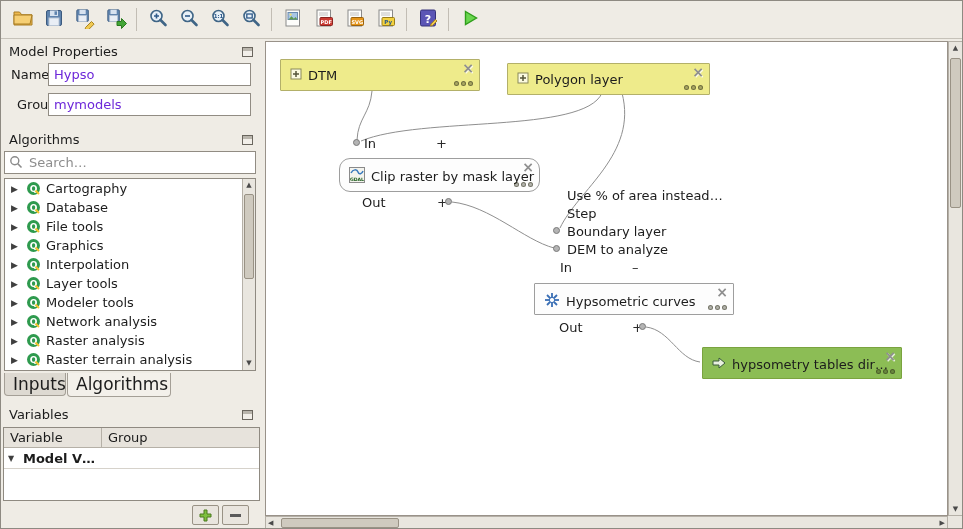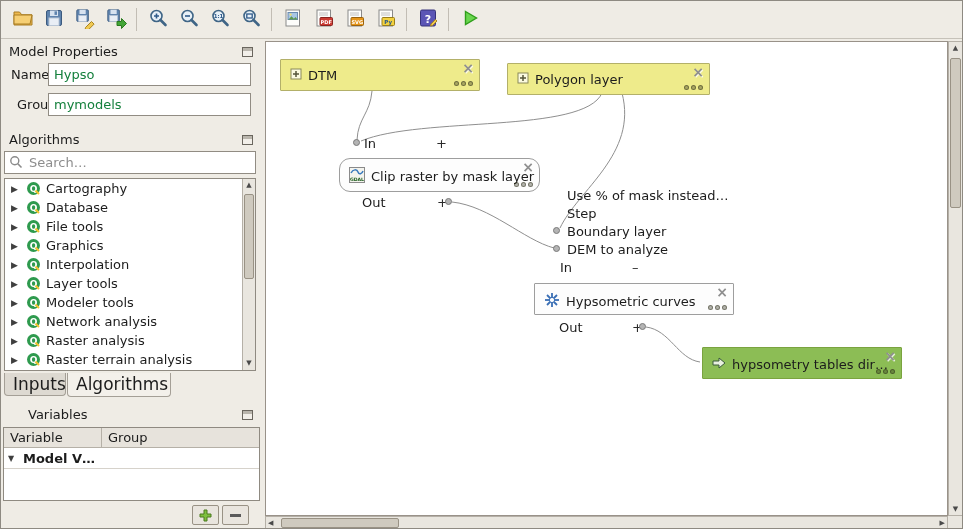--- a/index.html
+++ b/index.html
@@ -9,21 +9,21 @@
   
   .toolbar { position:absolute; left:0; top:0; width:100%; height:38px; display:flex; align-items:center; padding-left:6px; background:#efece5; border-bottom:1px solid #c6c2b9; }
   .tbtn { width:31px; height:29px; display:flex; align-items:center; justify-content:center; border:1px solid transparent; border-radius:3px; }
   .tsep { width:1px; height:23px; background:#c2bdb4; margin:0 5px; flex:0 0 1px; }
 
   
   .left-panel { position:absolute; left:0; top:38px; width:262px; height:491px; }
   .ptitle { position:absolute; left:8px; font-size:13px; color:#1c1c1c; }
   .dock-icon { position:absolute; right:10px; width:11px; height:10px; border:1px solid #6a665e; background:linear-gradient(#b9b5ac 0 3px, #f2efe9 3px); }
   .flabel { position:absolute; line-height:23px; }
-  .tfield { position:absolute; width:203px; height:23px; border:1px solid #918c83; background:#fff; padding:0 5px; font:13px "DejaVu Sans",sans-serif; color:#15803d; }
+  .tfield { position:absolute; width:203px; height:23px; border:1px solid #918c83; background:#fff; padding:0 5px; font:13px "DejaVu Sans",sans-serif; color:#6d28d9; }
   .searchwrap { position:absolute; left:3px; top:112px; width:252px; height:23px; }
   .searchwrap input { width:100%; height:100%; border:1px solid #918c83; background:#fff; padding:0 5px 0 24px; font:13px "DejaVu Sans",sans-serif; }
   .searchwrap input::placeholder { color:#8d8d8d; opacity:1; }
   .searchwrap svg { position:absolute; left:5px; top:4px; }
 
   .tree { position:absolute; left:3px; top:139px; width:252px; height:193px; background:#fff; border:1px solid #8f8a81; overflow:hidden; }
   .tree-row { display:flex; align-items:center; height:19px; padding-left:6px; gap:5px; white-space:nowrap; }
   .expander { width:10px; font-size:9px; color:#3f3f3f; }
   .qicon { width:15px; height:15px; flex:0 0 15px; }
   .tree-scroll { position:absolute; right:0; top:0; width:13px; height:100%; background:#e9e6df; border-left:1px solid #b5b0a7; }
@@ -303,21 +303,21 @@
         <div class="tree-thumb"></div>
         <span class="tree-arrow" style="bottom:0;">▼</span>
       </div>
     </div>
 
     <div class="dock-tabs">
       <div class="dtab" style="left:0; width:62px;">Inputs</div>
       <div class="dtab active" style="left:63px; width:104px;">Algorithms</div>
     </div>
 
-    <span class="ptitle" style="top:368px;margin-left:19px;">Variables</span>
+    <span class="ptitle" style="top:368px;">Variables</span>
     <span class="dock-icon" style="top:371px;"></span>
 
     <div class="var-table">
       <div class="var-head">
         <div>Variable</div>
         <div>Group</div>
       </div>
       <div class="var-row">
         <span class="expander">▼</span>
         <span>Model V…</span>
@@ -395,21 +395,21 @@
           <i></i>
           <i></i>
           <i></i>
         </span>
     </div>
 
     <span class="clabel" style="left:96px; top:153px;">Out</span>
     <span class="ctoggle" style="left:171px; top:153px;">+</span>
     <span class="dot" style="left:179px; top:156px;"></span>
 
-    <span class="clabel" style="left:301px; top:146px;">Use % of mask instead…</span>
+    <span class="clabel" style="left:301px; top:146px;">Use % of area instead…</span>
     <span class="clabel" style="left:301px; top:164px;">Step</span>
     <span class="dot" style="left:287px; top:185px;"></span>
     <span class="clabel" style="left:301px; top:182px;">Boundary layer</span>
     <span class="dot" style="left:287px; top:203px;"></span>
     <span class="clabel" style="left:301px; top:200px;">DEM to analyze</span>
     <span class="clabel" style="left:294px; top:218px;">In</span>
     <span class="ctoggle" style="left:366px; top:218px;">–</span>
 
     <div class="node algo-node" style="left:268px; top:241px; width:200px; height:32px;">
       <div class="ntitle">

